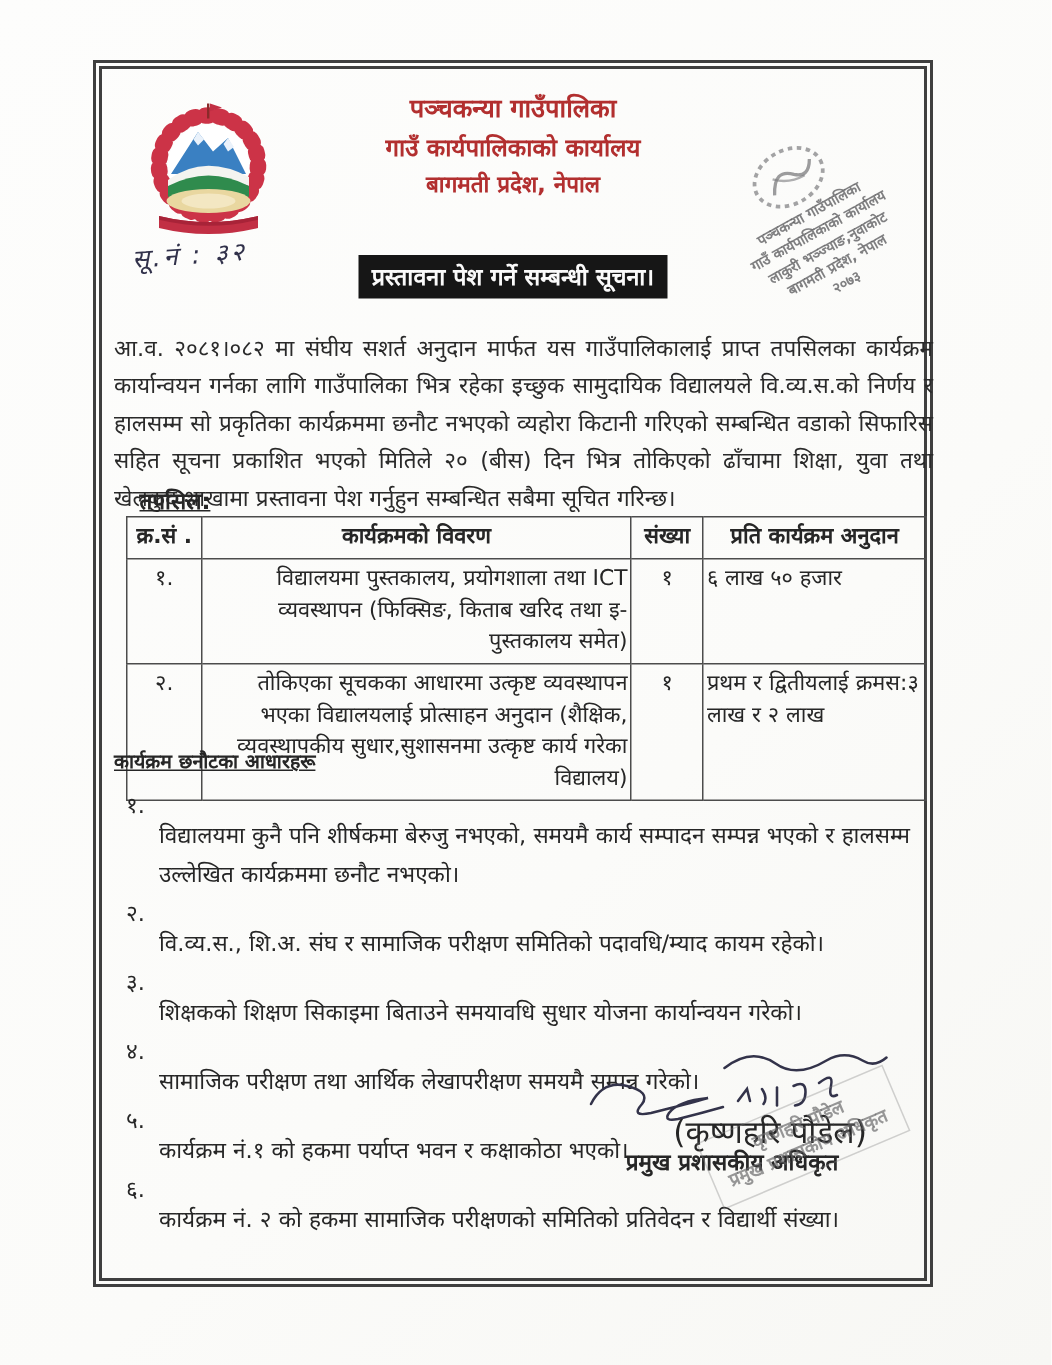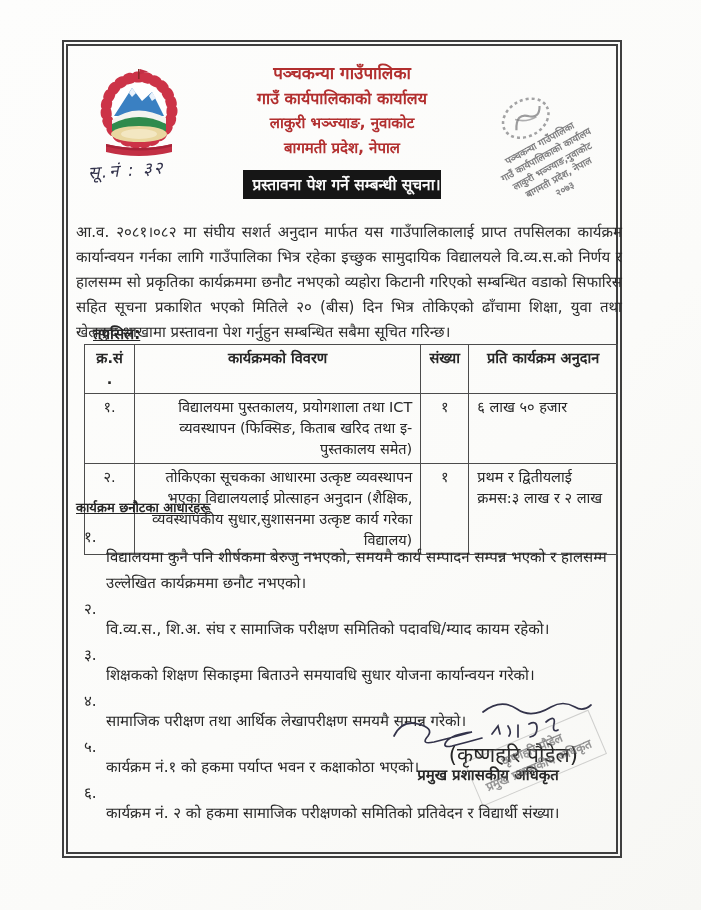--- a/index.html
+++ b/index.html
@@ -46,42 +46,42 @@
     pointer-events: none;
   }
   .office-stamp .st { font-size: 9.5px; font-weight: bold; white-space: nowrap; }
   .office-stamp svg { display:block; margin: 0 auto 2px auto; opacity: .8; }
   
   .notice-title-wrap { position: absolute; left: 0; top: 124px; width: 100%; text-align: center; }
   .notice-title {
     display: inline-block;
     background: #161616; color: #fafafa;
     font-size: 15.5px; font-weight: bold;
-    padding: 3px 0 4px 9px;
+    padding: 3px 9px 4px 9px;
   }
   .notice-date {
     position: absolute; left: 0; top: 151px; width: 100%;
     text-align: center; font-size: 15px; font-weight: bold;
   }
   
   .para {
     position: absolute; left: 8px; top: 174px; width: 546px;
     font-size: 15px; line-height: 25px; text-align: justify;
     color: #2a2a2a;
   }
   .tapasil {
     position: absolute; left: 8px; top: 277px;
     font-size: 15px; font-weight: bold; text-decoration: underline; padding-left: 17px;
   }
   
   .sched { position: absolute; left: 16px; top: 298px; width: 534px;
     border-collapse: collapse; font-size: 14.5px; color: #262626; }
   .sched th, .sched td {
     border: 1.4px solid #4c4c4c;
-    padding: 3px 8px; vertical-align: top;
+    padding: 3px 2px; vertical-align: top;
     line-height: 21px;
   }
   .sched th { font-weight: bold; text-align: center; }
   .col-sn { width: 50px; text-align: center; }
   .col-desc { width: 287px; text-align: right; }
   .col-qty { width: 48px; text-align: center; }
   .col-grant { width: 149px; text-align: left; }
   
   .criteria-heading {
     position: absolute; left: 8px; top: 452px;
@@ -141,21 +141,20 @@
         <path d="M18,76 Q51,84 84,76 L84,84 Q51,92 18,84 Z" fill="#c22f44"></path>
         <path d="M18,76 Q51,84 84,76 L84,78.5 Q51,86.5 18,78.5 Z" fill="#a82338"></path>
       </svg>
     </div>
 
     <div class="refno">सू.नं : ३२</div>
 
     <div class="letterhead" style="color:#b22f2f;">
       <div class="l1">पञ्चकन्या गाउँपालिका</div>
       <div class="l2">गाउँ कार्यपालिकाको कार्यालय</div>
-      <div class="l3">लाकुरी भञ्ज्याङ, नुवाकोट</div>
       <div class="l4">बागमती प्रदेश, नेपाल</div>
     </div>
 
     <div class="office-stamp">
       <svg width="52" height="40" viewBox="0 0 52 40">
         <ellipse cx="26" cy="20" rx="24" ry="18" fill="none" stroke="rgba(92,92,95,0.7)" stroke-width="2.5" stroke-dasharray="3 3"></ellipse>
         <path d="M12,26 Q20,10 30,20 Q38,27 44,16" fill="none" stroke="rgba(92,92,95,0.75)" stroke-width="2.2"></path>
         <path d="M16,16 Q24,24 36,24" fill="none" stroke="rgba(92,92,95,0.6)" stroke-width="1.6"></path>
       </svg>
       <div class="st">पञ्चकन्या गाउँपालिका</div>

